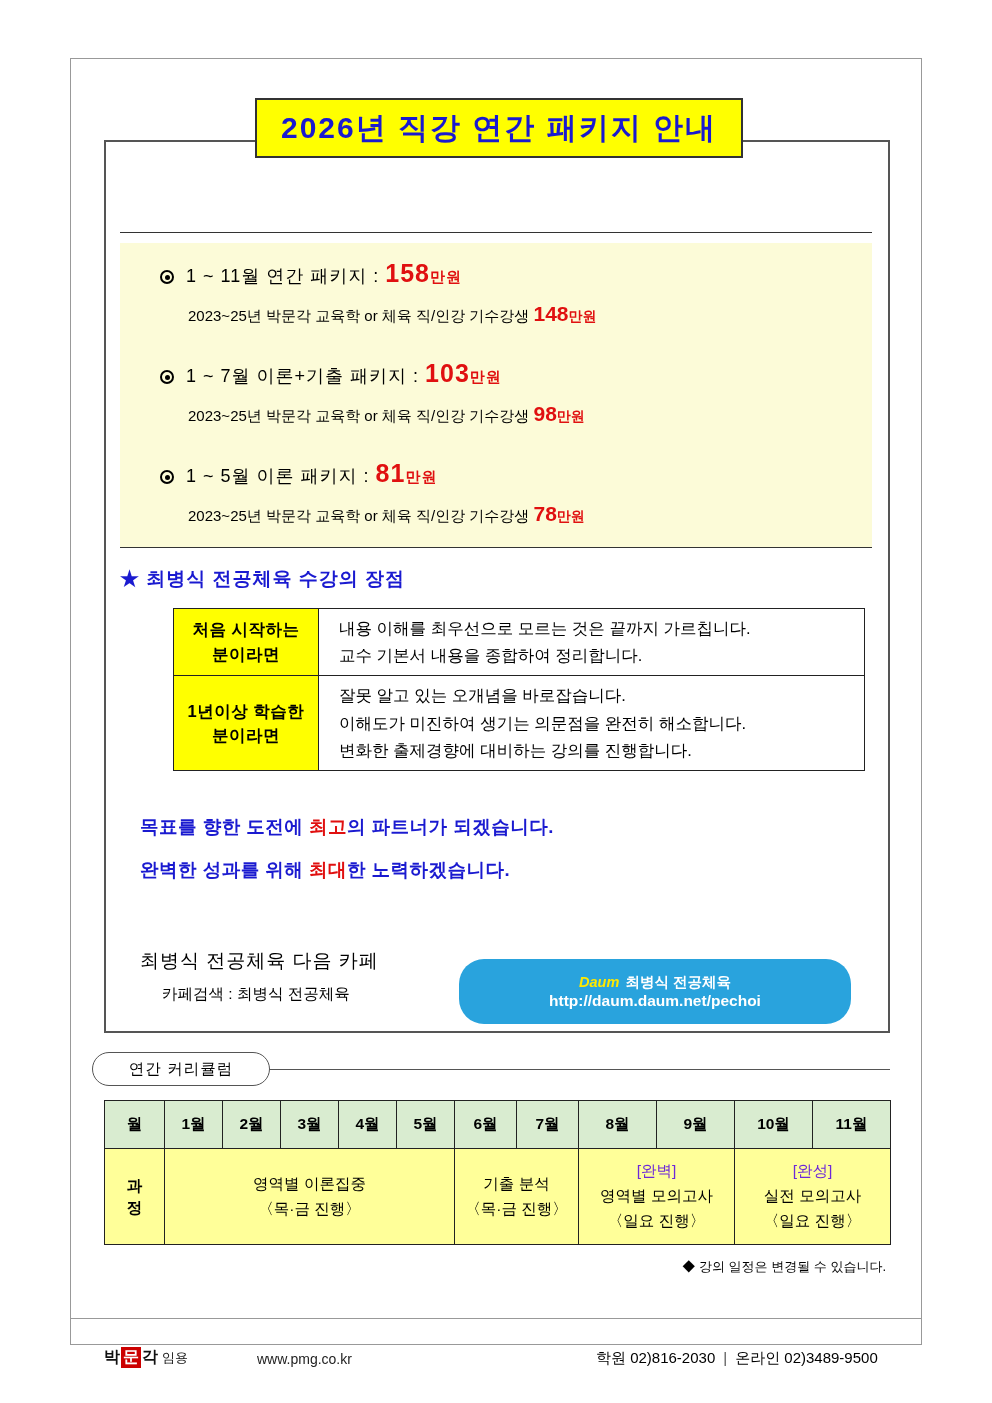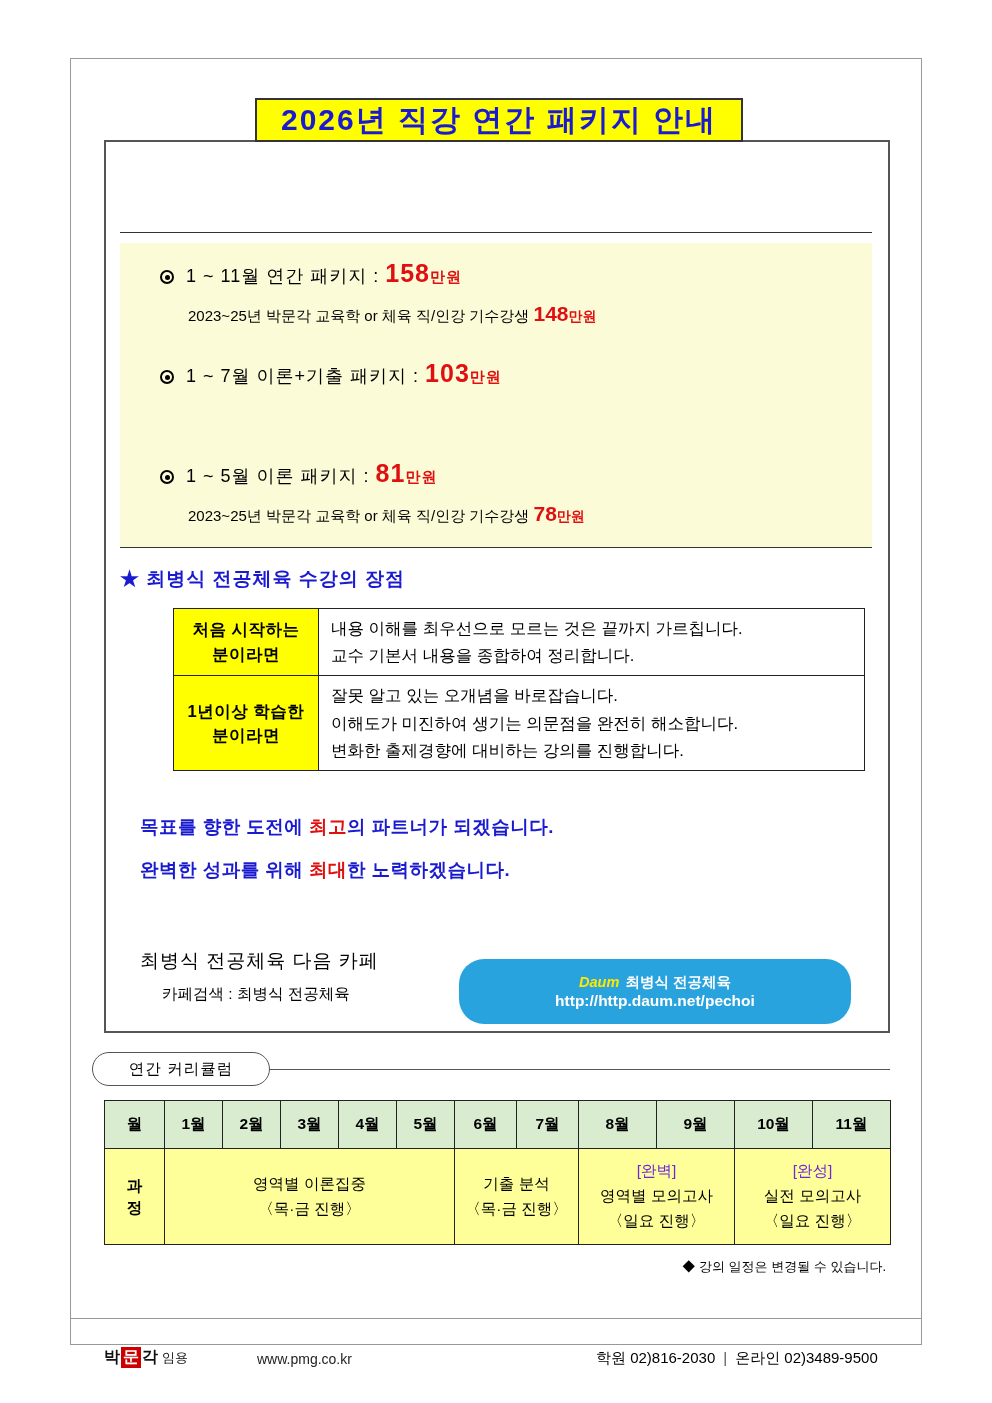--- a/index.html
+++ b/index.html
@@ -26,21 +26,21 @@
   .main-box {
     position: absolute;
     left: 104px; top: 140px;
     width: 786px; height: 893px;
     border: 2px solid #555;
   }
   
   .title-banner {
     position: absolute;
     left: 255px; top: 98px;
-    width: 488px; height: 44px;
+    width: 488px; height: 60px;
     background: #ffff00;
     border: 2px solid #333;
     display: flex;
     align-items: center;
     justify-content: center;
     z-index: 5;
   }
   .title-banner span {
     color: #1a1ad0;
     font-size: 30px;
@@ -142,21 +142,21 @@
     width: 145px;
     background: #ffff00;
     text-align: center;
     font-size: 16.5px;
     font-weight: bold;
     color: #000;
     line-height: 1.5;
     padding: 8px 4px !important;
     letter-spacing: 0.5px;
   }
-  .adv-body { padding: 6px 12px !important; }
+  .adv-body { padding: 6px 20px !important; }
   .adv-body div {
     font-size: 16.5px;
     color: #000;
     line-height: 1.65;
     white-space: nowrap;
   }
   
   .slogan {
     position: absolute;
     left: 140px;
@@ -335,20 +335,24 @@
         <span>2023~25년 박문각 교육학 or 체육 직/인강 기수강생</span>
         <span class="amt2">148</span><span class="amt2-unit">만원</span>
       </div>
     </div>
 
     <div class="price-block b2">
       <div class="price-line1">
         <span class="bullet-dot"></span><span>1 ~  7월 이론+기출 패키지  :</span>
         <span class="amt">103</span><span class="amt-unit">만원</span>
       </div>
+      <div class="price-line2">
+        <span>2023~25년 박문각 교육학 or 체육 직/인강 기수강생</span>
+        <span class="amt2">98</span><span class="amt2-unit">만원</span>
+      </div>
     </div>
 
     <div class="price-block b3">
       <div class="price-line1">
         <span class="bullet-dot"></span><span>1 ~  5월 이론 패키지  :</span>
         <span class="amt">81</span><span class="amt-unit">만원</span>
       </div>
       <div class="price-line2">
         <span>2023~25년 박문각 교육학 or 체육 직/인강 기수강생</span>
         <span class="amt2">78</span><span class="amt2-unit">만원</span>
@@ -391,21 +395,21 @@
     <span>완벽한 성과를 위해 </span><span class="red-em">최대</span><span>한 노력하겠습니다.</span>
   </div>
 
   <div class="cafe-title">최병식 전공체육 다음 카페</div>
   <div class="cafe-sub">카페검색 : 최병식 전공체육</div>
 
   <div class="cafe-pill">
     <div class="l1">
       <span class="daum">Daum</span><span>최병식 전공체육</span>
     </div>
-    <div class="l2">http://http.daum.net/pechoi</div>
+    <div class="l2">http://daum.daum.net/pechoi</div>
   </div>
 
   <div class="curr-tab">
     <span>연간 커리큘럼</span>
   </div>
   <div class="curr-rule"></div>
 
   <table class="curr-table">
     <colgroup>
       <col style="width:60px">

